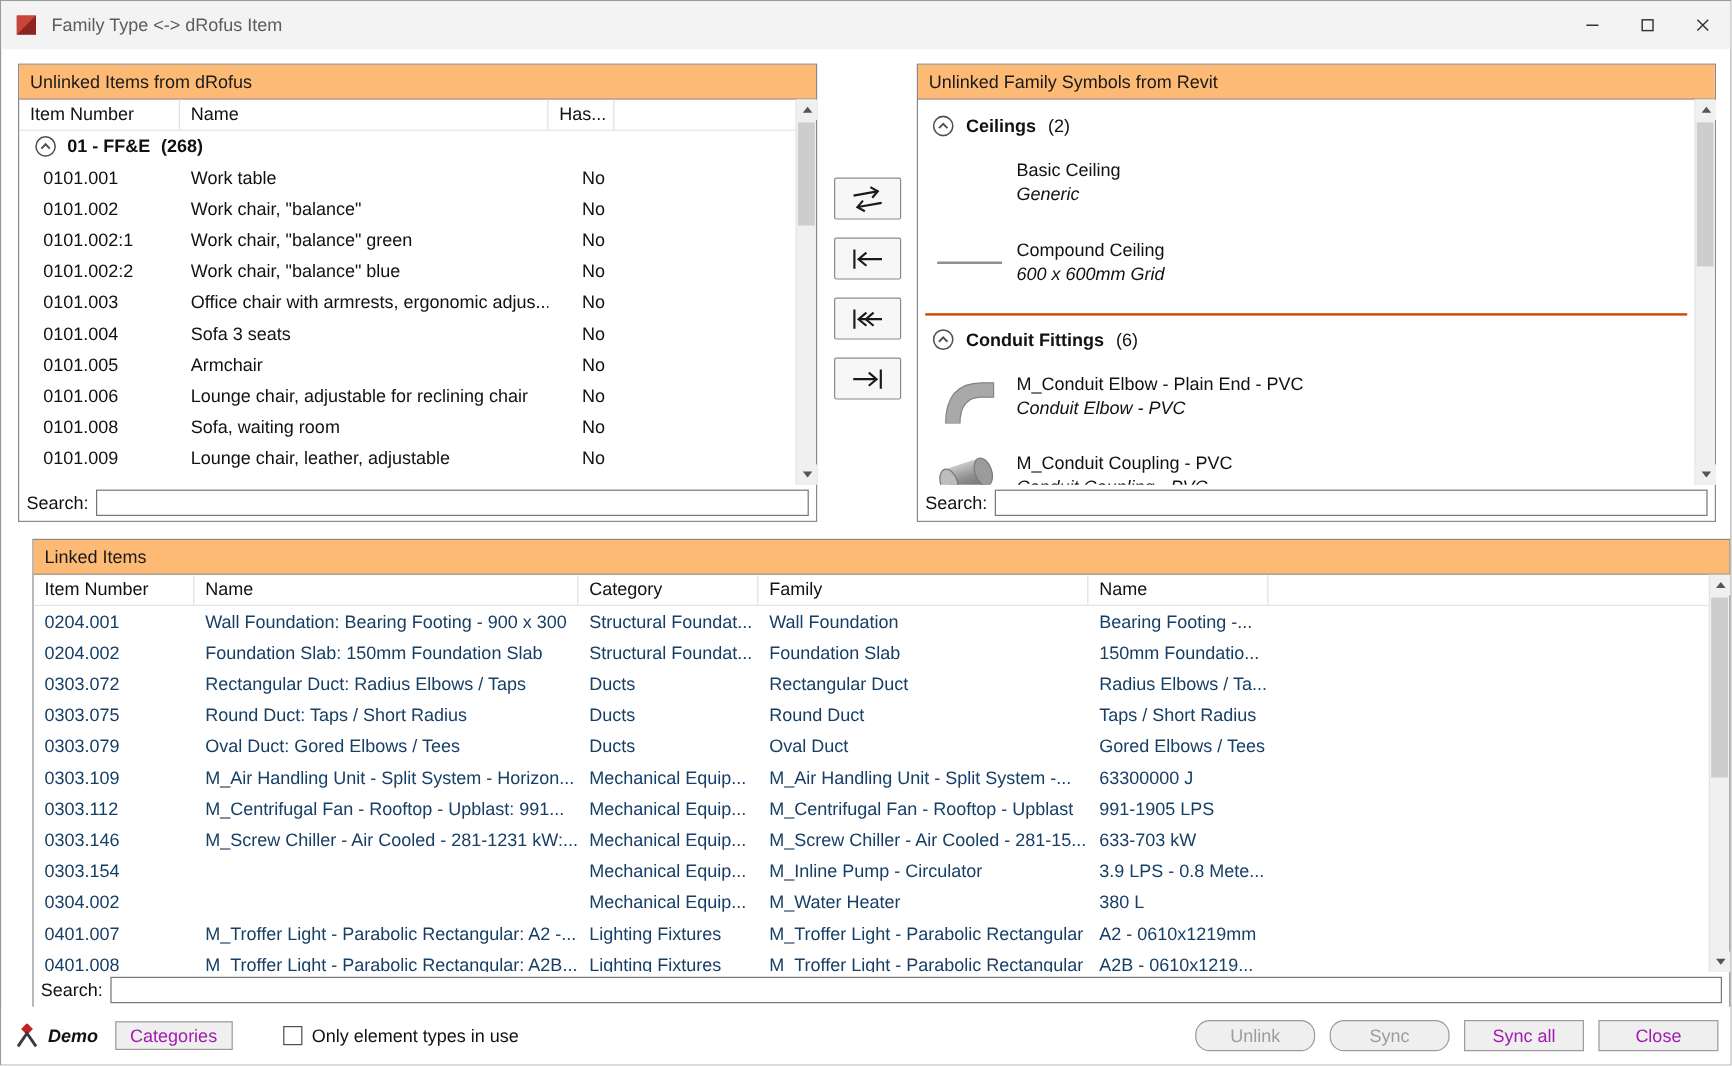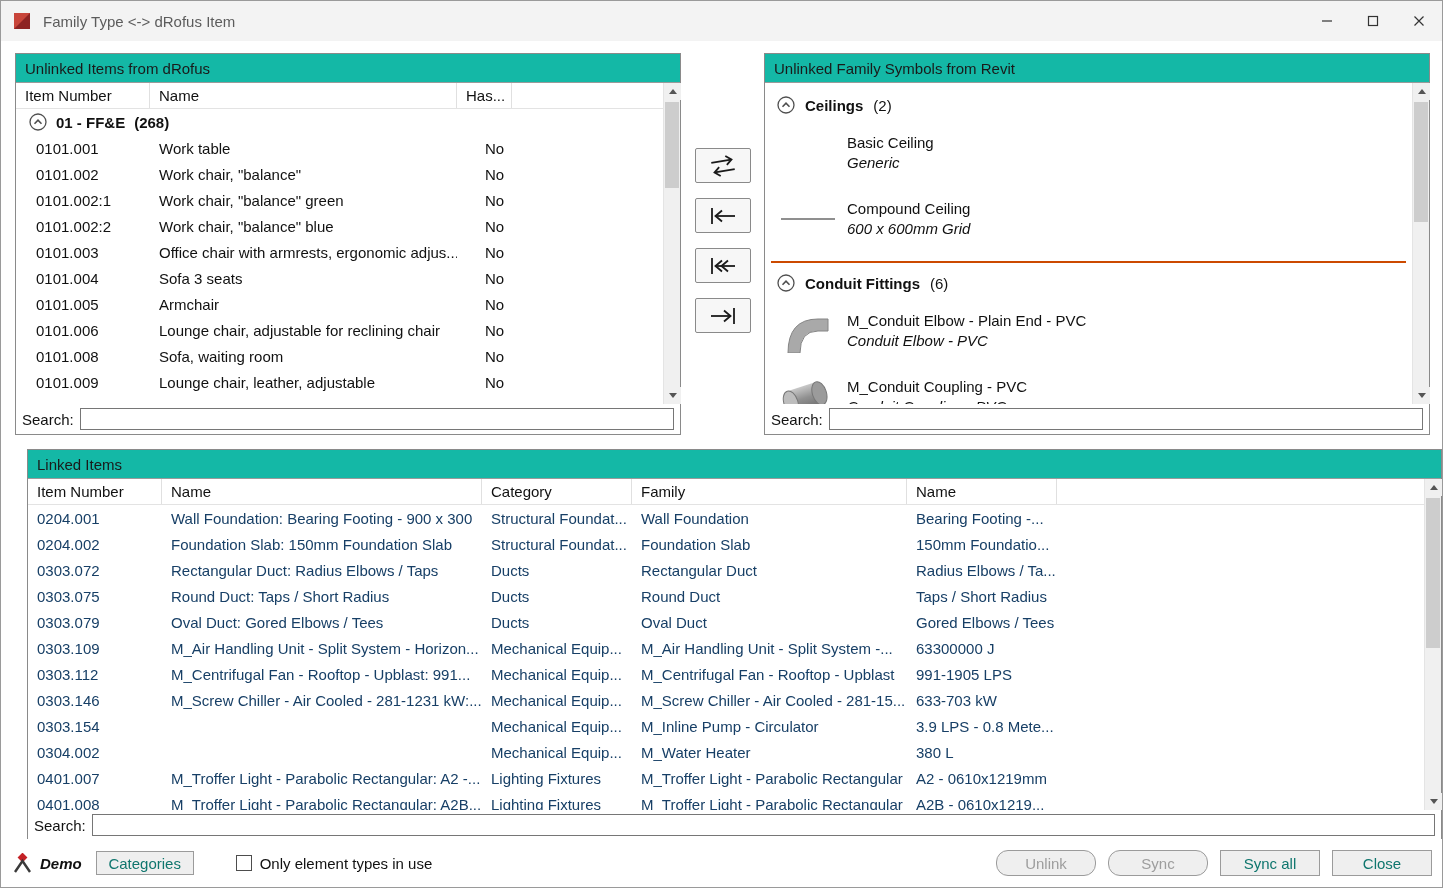--- a/index.html
+++ b/index.html
@@ -15,21 +15,21 @@
   .titlebar .app-icon { margin-left:12px; width:20px; height:20px; display:flex; align-items:center; }
   .titlebar .title { margin-left:10px; color:#5c5c5c; font-size:15px; }
   .win-controls { position:absolute; right:0; top:0; height:40px; display:flex; }
   .win-btn { width:46px; height:40px; display:flex; align-items:center; justify-content:center; }
 
   
   .panel { position:absolute; border:1px solid #8a8a8a; background:#fff; }
   #panel-drofus { left:14px; top:52px; width:666px; height:382px; }
   #panel-revit  { left:763px; top:52px; width:666px; height:382px; }
   #panel-linked { left:26px; top:448px; width:1415px; height:392px; }
-  .panel-header { height:29px; background:#14b8a6; border-bottom:1px solid #9a9a9a; display:flex; align-items:center; padding-left:9px; color:#1a1a1a; }
+  .panel-header { height:29px; background:#fdba74; border-bottom:1px solid #9a9a9a; display:flex; align-items:center; padding-left:9px; color:#1a1a1a; }
 
   .table-area { position:absolute; left:0; right:0; top:29px; bottom:30px; }
   .thead { display:grid; height:26px; border-bottom:1px solid #e3e3e3; }
   .l-grid { grid-template-columns:134px 307px 55px 1fr; }
   .k-grid { grid-template-columns:134px 320px 150px 275px 150px 1fr; }
   .th { display:flex; align-items:center; padding-left:9px; border-right:1px solid #e0e0e0; white-space:nowrap; overflow:hidden; }
   .th:last-child { border-right:none; }
   .tbody { position:absolute; left:0; right:17px; top:26px; bottom:0; overflow:hidden; }
   .trow { display:grid; height:26px; align-items:center; }
   .td { padding-left:9px; white-space:nowrap; overflow:hidden; }
@@ -63,21 +63,21 @@
   .vscroll { position:absolute; right:0; top:0; bottom:0; width:17px; background:#f0f0f0; border-left:1px solid #e4e4e4; }
   .sb-arrow { position:absolute; left:0; width:17px; height:17px; display:flex; align-items:center; justify-content:center; background:#f0f0f0; }
   .sb-arrow.up { top:0; } .sb-arrow.down { bottom:0; }
   .tri-up   { width:0; height:0; border-left:4px solid transparent; border-right:4px solid transparent; border-bottom:5px solid #555; }
   .tri-down { width:0; height:0; border-left:4px solid transparent; border-right:4px solid transparent; border-top:5px solid #555; }
   .sb-thumb { position:absolute; left:1px; right:1px; background:#cdcdcd; }
 
   
   .footer { position:absolute; left:0; right:0; bottom:0; height:48px; display:flex; align-items:center; padding:0 10px; gap:14px; background:#fff; }
   .brand { display:flex; align-items:center; gap:5px; font-weight:bold;font-style:italic; }
-  .btn { height:26px; min-width:100px; background:#efefef; border:1px solid #9b9b9b; font:inherit; font-size:15px; color:#0f766e; }
+  .btn { height:26px; min-width:100px; background:#efefef; border:1px solid #9b9b9b; font:inherit; font-size:15px; color:#a21caf; }
   .btn.small { height:24px; min-width:98px; }
   .btn.disabled { color:#9d9d9d;border-radius:12px; }
   .chk-wrap { display:flex; align-items:flex-start; gap:8px;margin-left:28px; }
   .checkbox { width:16px; height:16px; border:1px solid #4d4d4d; background:#fff; display:inline-block; }
   .footer-actions { margin-left:auto; display:flex; gap:12px; }
 
   [data-interactable="true"] { cursor:default; }
   button[data-interactable="true"], .xfer-btn, .win-btn, .checkbox, .chev { cursor:pointer; }
 </style>
 </head>

